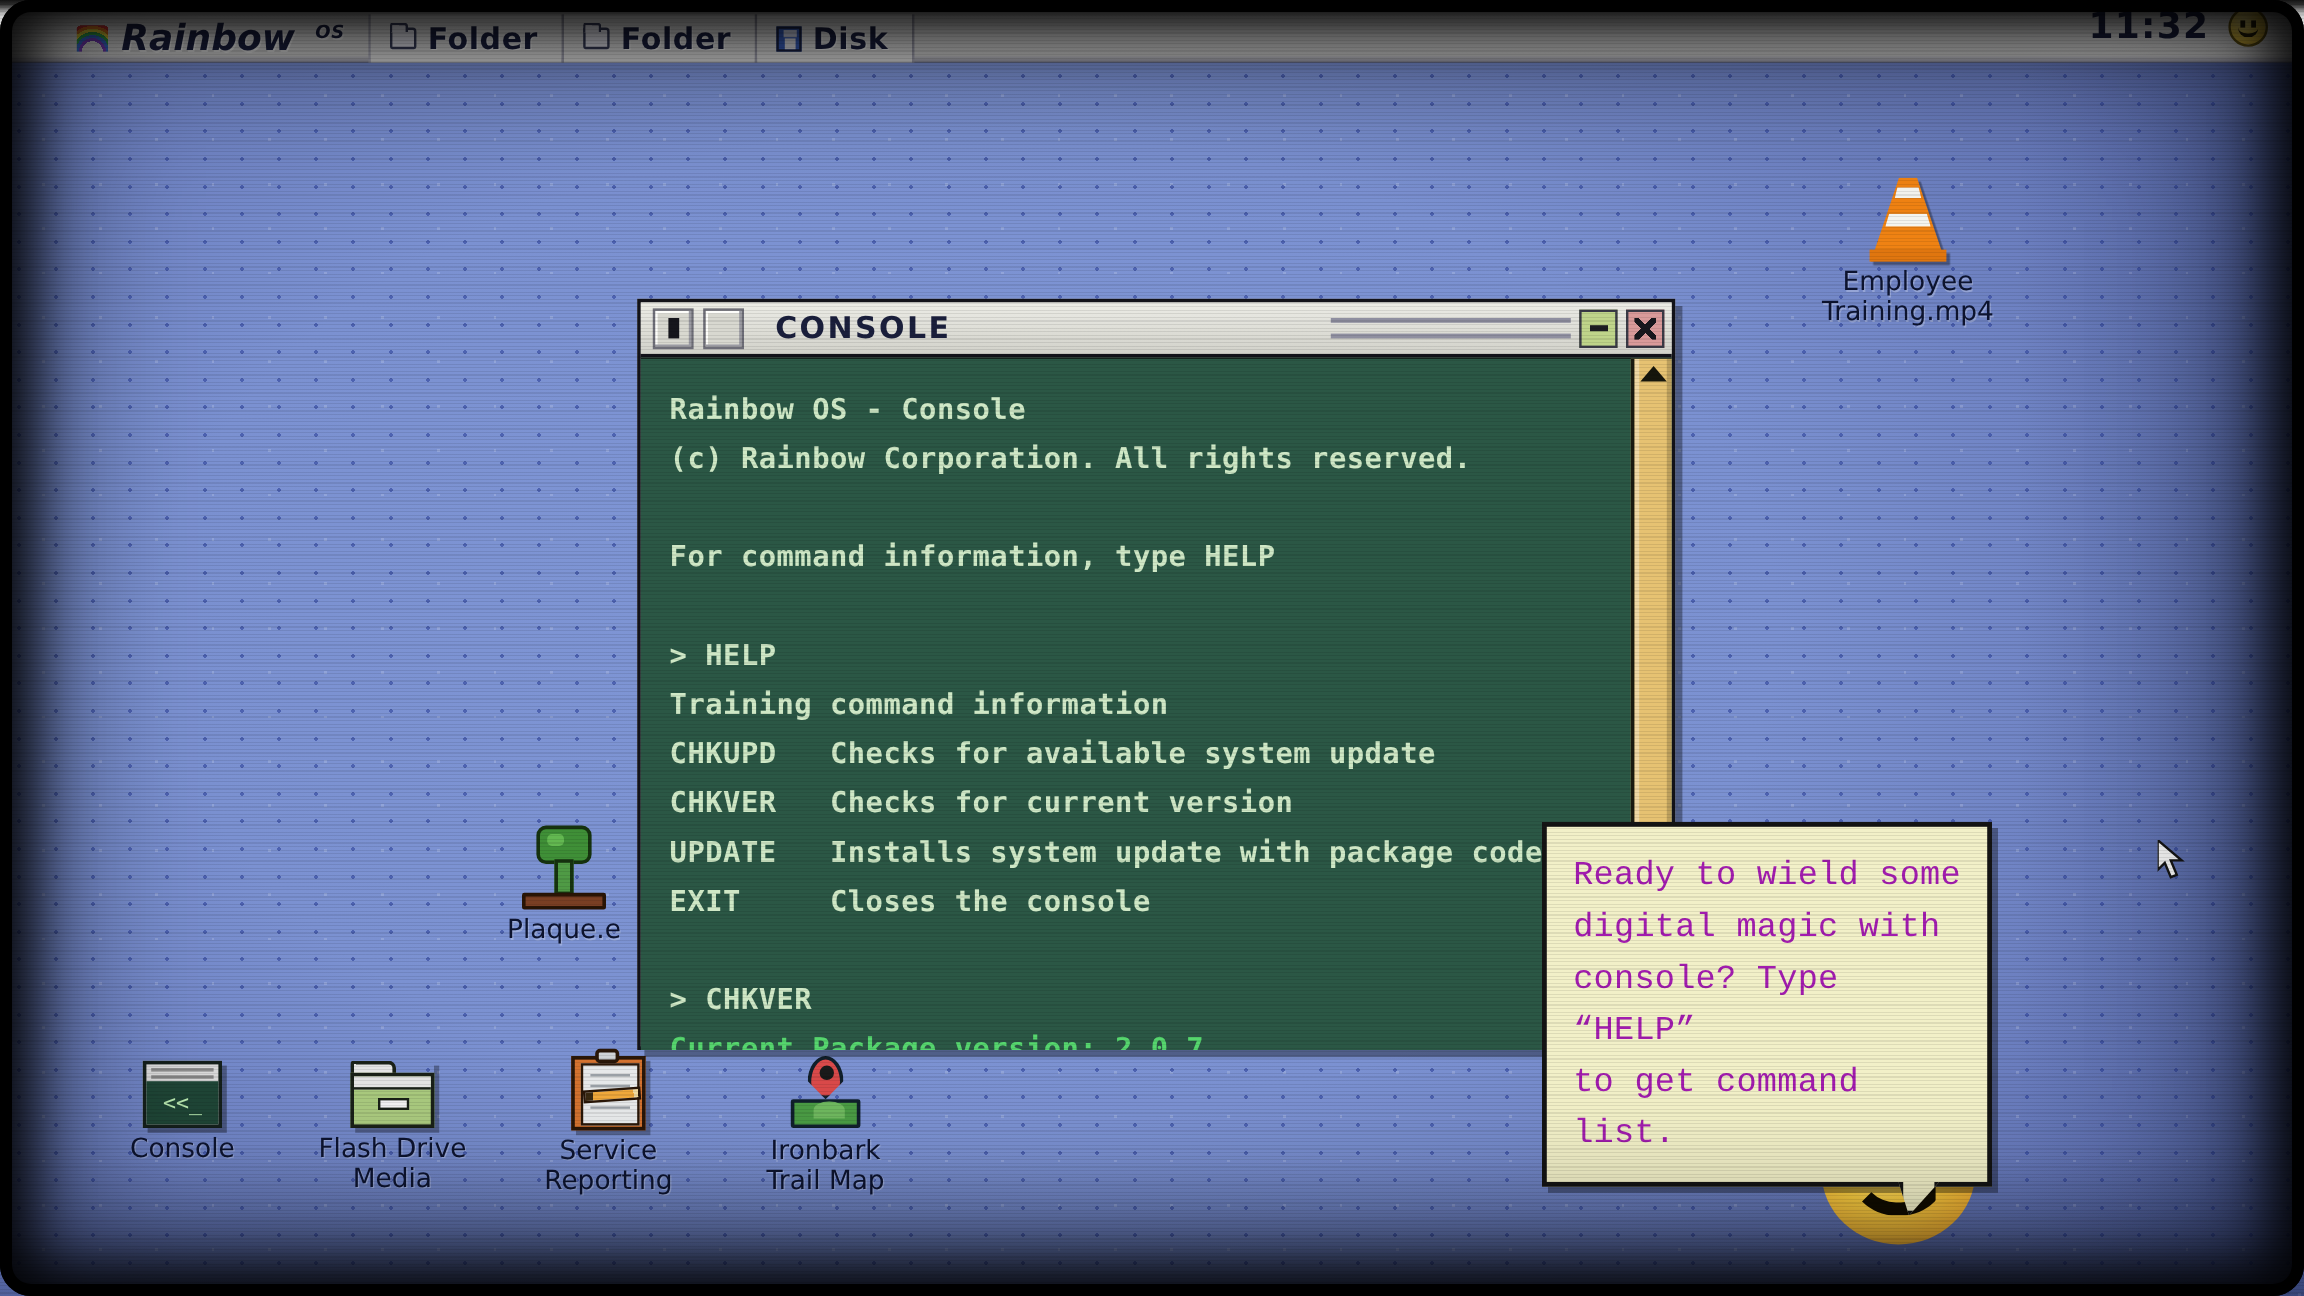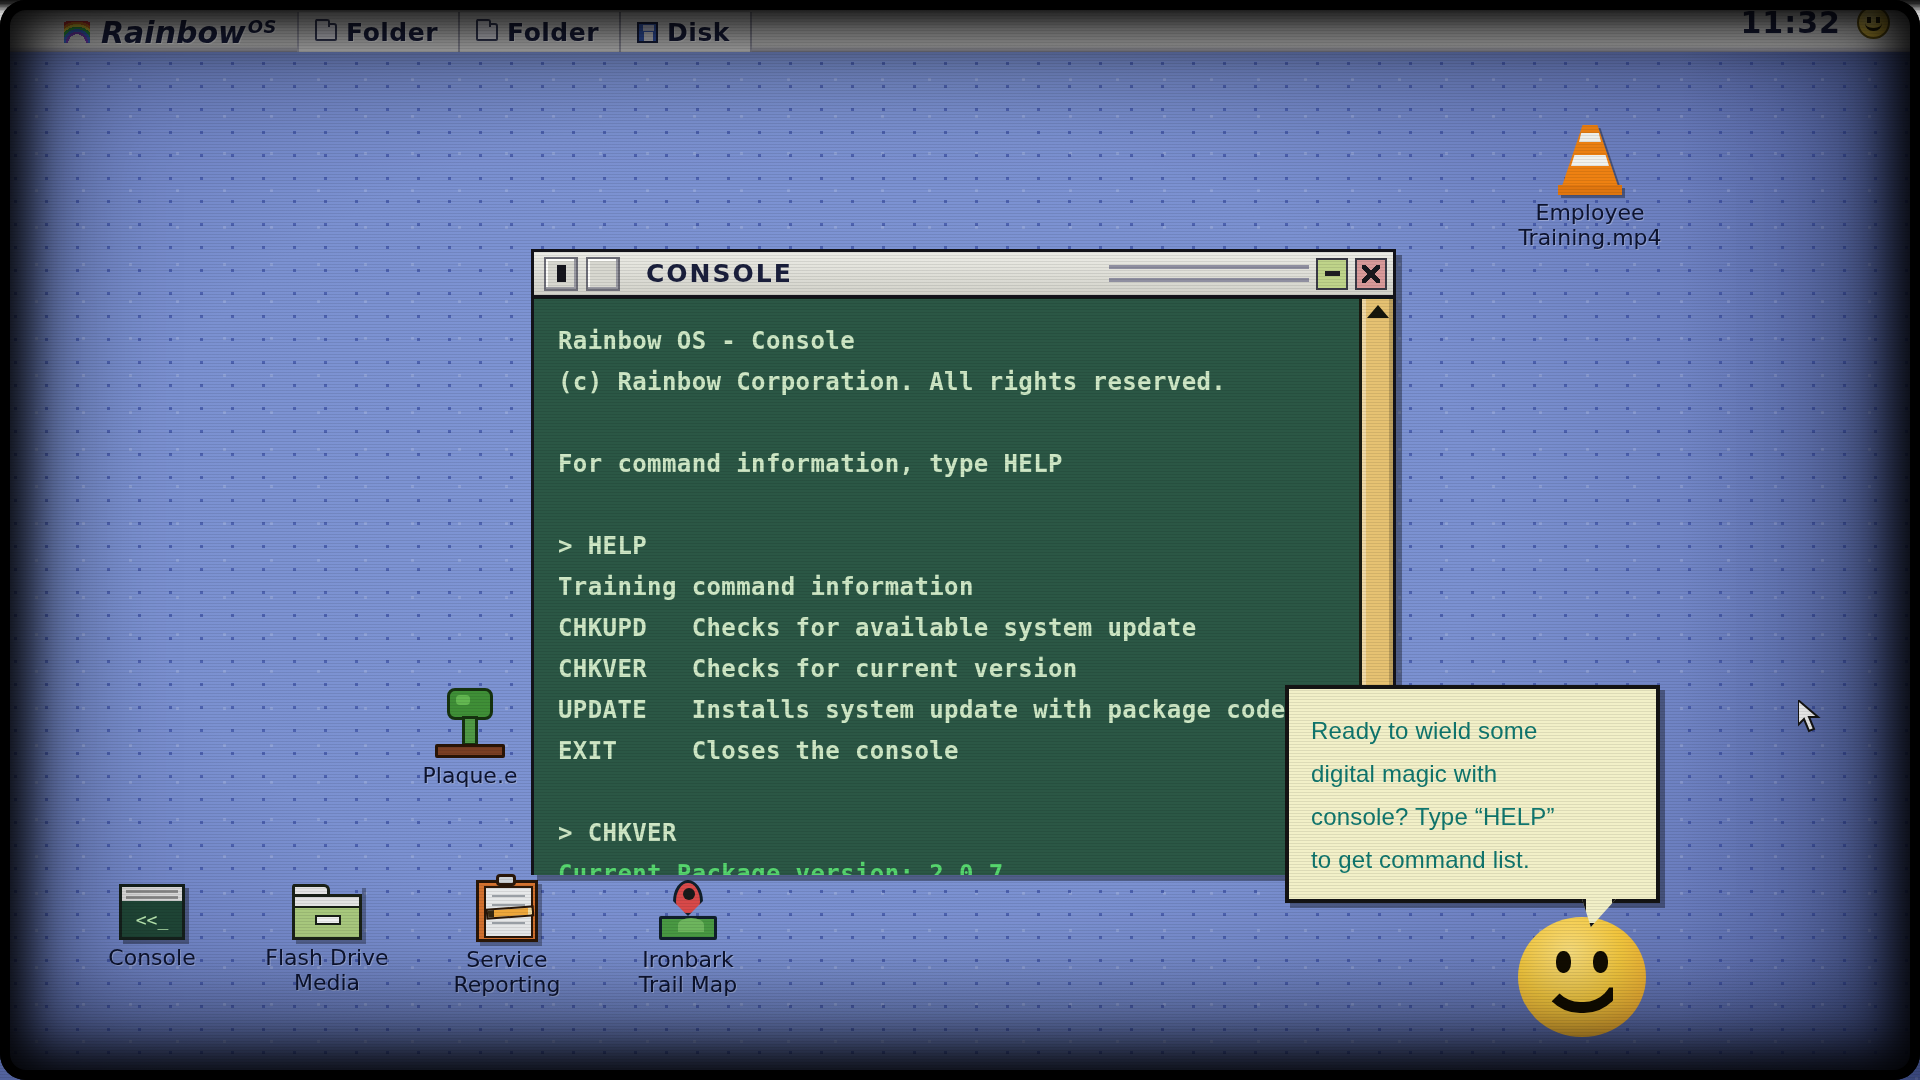--- a/index.html
+++ b/index.html
@@ -41,21 +41,21 @@
     position:relative; height:40px; display:flex; align-items:center; gap:9px;
     padding:0 20px 0 16px; color:#1b2040;
     font-family:"DejaVu Sans", sans-serif; font-weight:bold; font-size:25px;
     letter-spacing:.5px;
     background:linear-gradient(to bottom,#f2f2f2,#d4d4d4);
     border-right:2px solid #9a9aa8;
     text-shadow:1px 1px 0 rgba(255,255,255,.6);
   }
   .tb-tab.brand { padding-left:26px; background:transparent; border-right:2px solid #a6a6b4; }
   .brand-name { font-size:30px; font-style:italic; letter-spacing:0px; }
-  .brand-os { font-size:18px; vertical-align:super; margin-left:2px; font-style:italic; }
+  .brand-os { font-size:15px; vertical-align:super; margin-left:17px; font-style:italic; }
   .rainbow {
     width:26px; height:22px; margin-right:2px;
     background:
       radial-gradient(circle at 50% 100%, transparent 34%, #7a3fbf 34% 44%, #3b6fd4 44% 54%, #35a84e 54% 64%, #e8d33a 64% 74%, #e07a24 74% 84%, #cc3434 84% 94%, transparent 94%);
   }
   .tb-icon-folder {
     width:22px; height:18px; position:relative; flex:none;
     background:#e9e9f2; border:2px solid #3a3f5c; border-radius:1px 3px 2px 2px;
   }
   .tb-icon-folder::before {
@@ -191,22 +191,22 @@
   }
 
   
   #bubble {
     position:absolute; z-index:35; width:375px;
     background:#f2f0c8; border:4px solid #141414;
     padding:20px 18px 18px 22px;
     box-shadow:5px 5px 0 rgba(0,0,0,.35);
   }
   #bubble p {
-    color:#0f766e; font-family:Liberation Sans, sans-serif;
-    font-size:24px; line-height:43px; letter-spacing:.2px;
+    color:#a21caf; font-family:Liberation Mono, monospace;
+    font-size:28px; line-height:43px; letter-spacing:.2px;
     white-space:pre-wrap;
   }
   #bubble .tail {
     position:absolute; right:40px; bottom:-28px; width:34px; height:28px;
     background:#f2f0c8; border:4px solid #141414; border-top:none;
     clip-path:polygon(0 0,100% 0,26% 100%);
   }
 
   
   #console-window {
@@ -276,21 +276,21 @@
 </head>
 <body>
 
 <div id="screen">
 
   <div id="desktop">
     <div id="speckle"></div>
     <div id="desk-shade"></div>
     <div id="desk-shade-b"></div>
 
-    <div class="icon" style="left:1515px; top:65px;">
+    <div class="icon" style="left:1515px; top:88px;">
       <div class="art">
         <div class="art-vlc">
           <div class="cone"></div>
             <div class="base"></div>
           <div class="st st1"></div>
             <div class="st st2"></div>
         </div>
       </div>
       <div class="cap" style="white-space:pre-line;">Employee
 Training.mp4</div>

